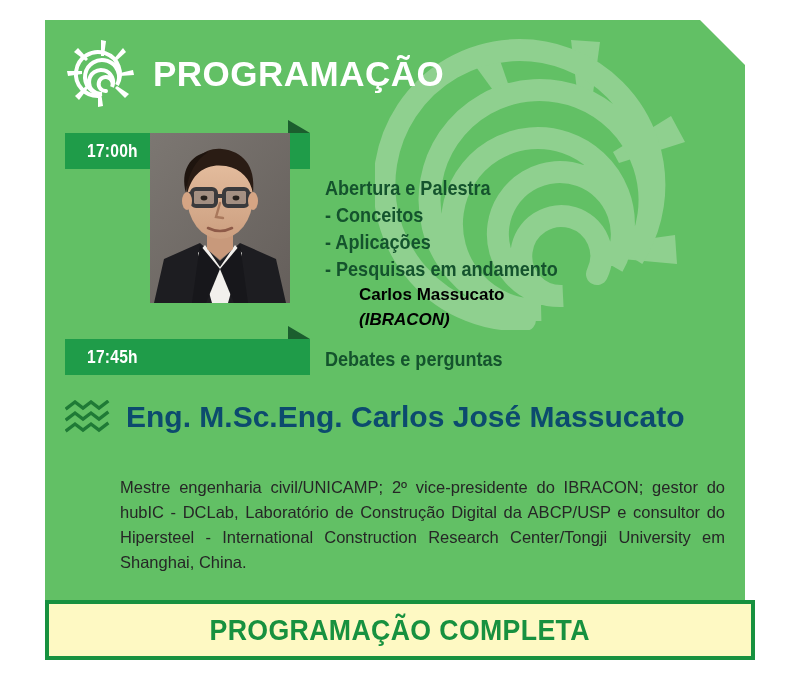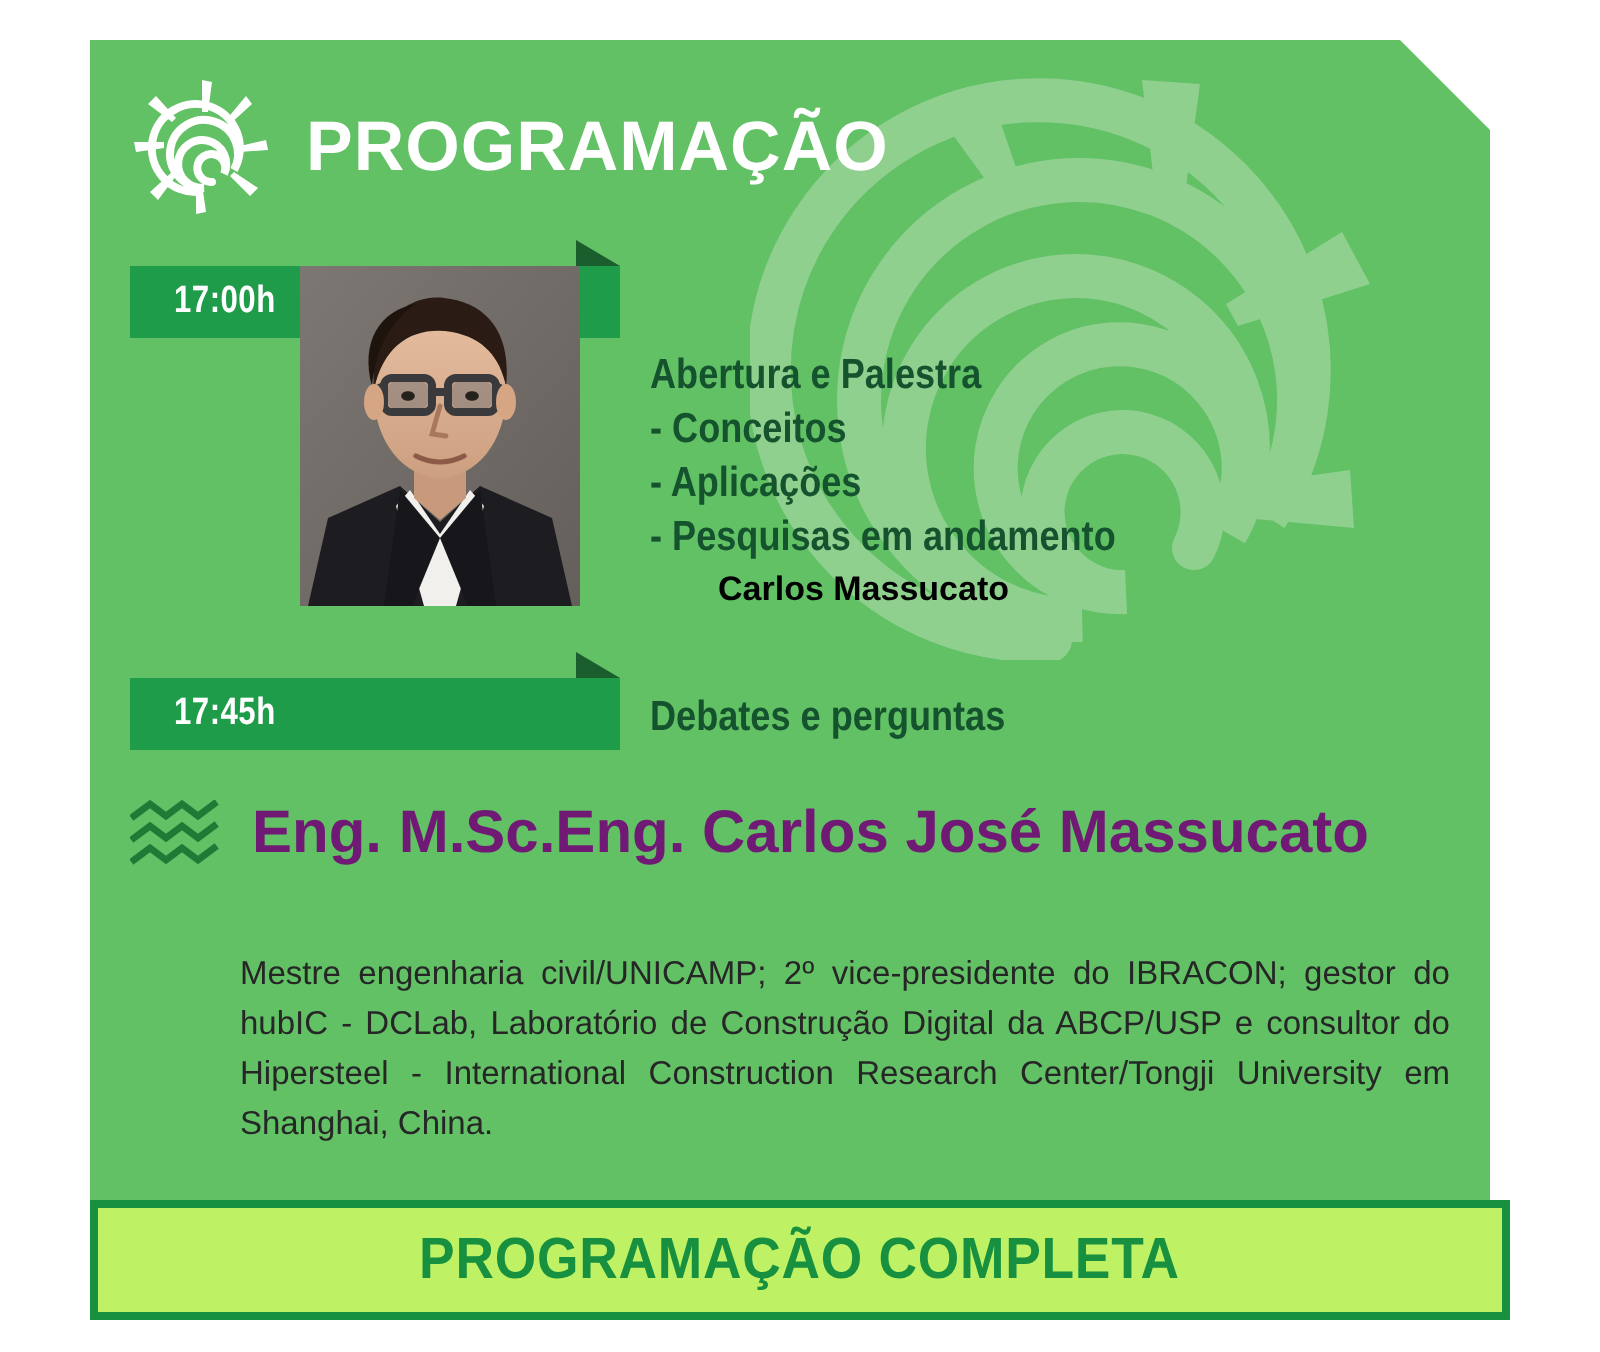--- a/index.html
+++ b/index.html
@@ -149,21 +149,21 @@
     display: flex;
     align-items: center;
     gap: 15px;
   }
   #wave-icon {
     width: 46px;
     height: 34px;
     flex: 0 0 auto;
   }
   #speaker-name {
-    color: #701a75;
+    color: #0c4a6e;
     font-size: 30px;
     font-weight: bold;
     white-space: nowrap;
     font-family: "Liberation Sans", sans-serif;
     text-align: right;
   }
 
   
   #speaker-bio {
     position: absolute;
@@ -179,21 +179,21 @@
 
   
   #programacao-completa-button {
     position: absolute;
     left: 45px;
     top: 600px;
     width: 710px;
     height: 60px;
     box-sizing: border-box;
     border: 4px solid #17913f;
-    background: #bef264;
+    background: #fef9c3;
     display: flex;
     align-items: center;
     justify-content: center;
     cursor: pointer;
   }
   #programacao-completa-label {
     color: #17913f;
     font-size: 29px;
     font-weight: bold;
     letter-spacing: 0.4px;
@@ -305,20 +305,21 @@
       <path d="M90 112 L70 136 L84 170 L98 170 Z" fill="#17171b"></path>
     </svg>
   </div>
 
   <div class="prog-list" style="left:280px; top:110px;margin-top:44px;">
     <div class="prog-line">Abertura e Palestra</div>
     <div class="prog-line">- Conceitos</div>
     <div class="prog-line">- Aplicações</div>
     <div class="prog-line">- Pesquisas em andamento</div>
     <div class="prog-sub">Carlos Massucato</div>
+    <div class="prog-sub italic">(IBRACON)</div>
   </div>
 
   <div class="schedule-row">
     <div class="ribbon-fold" style="left:243px; top:306px; border-left:22px solid #1b5e2e; border-top:13px solid transparent;"></div>
     <div class="ribbon" style="left:20px; top:319px; width:245px;align-items:center;">
       <span class="ribbon-time">17:45h</span>
     </div>
   </div>
   <div class="row-label" style="left:280px; top:327px;">Debates e perguntas</div>
 

